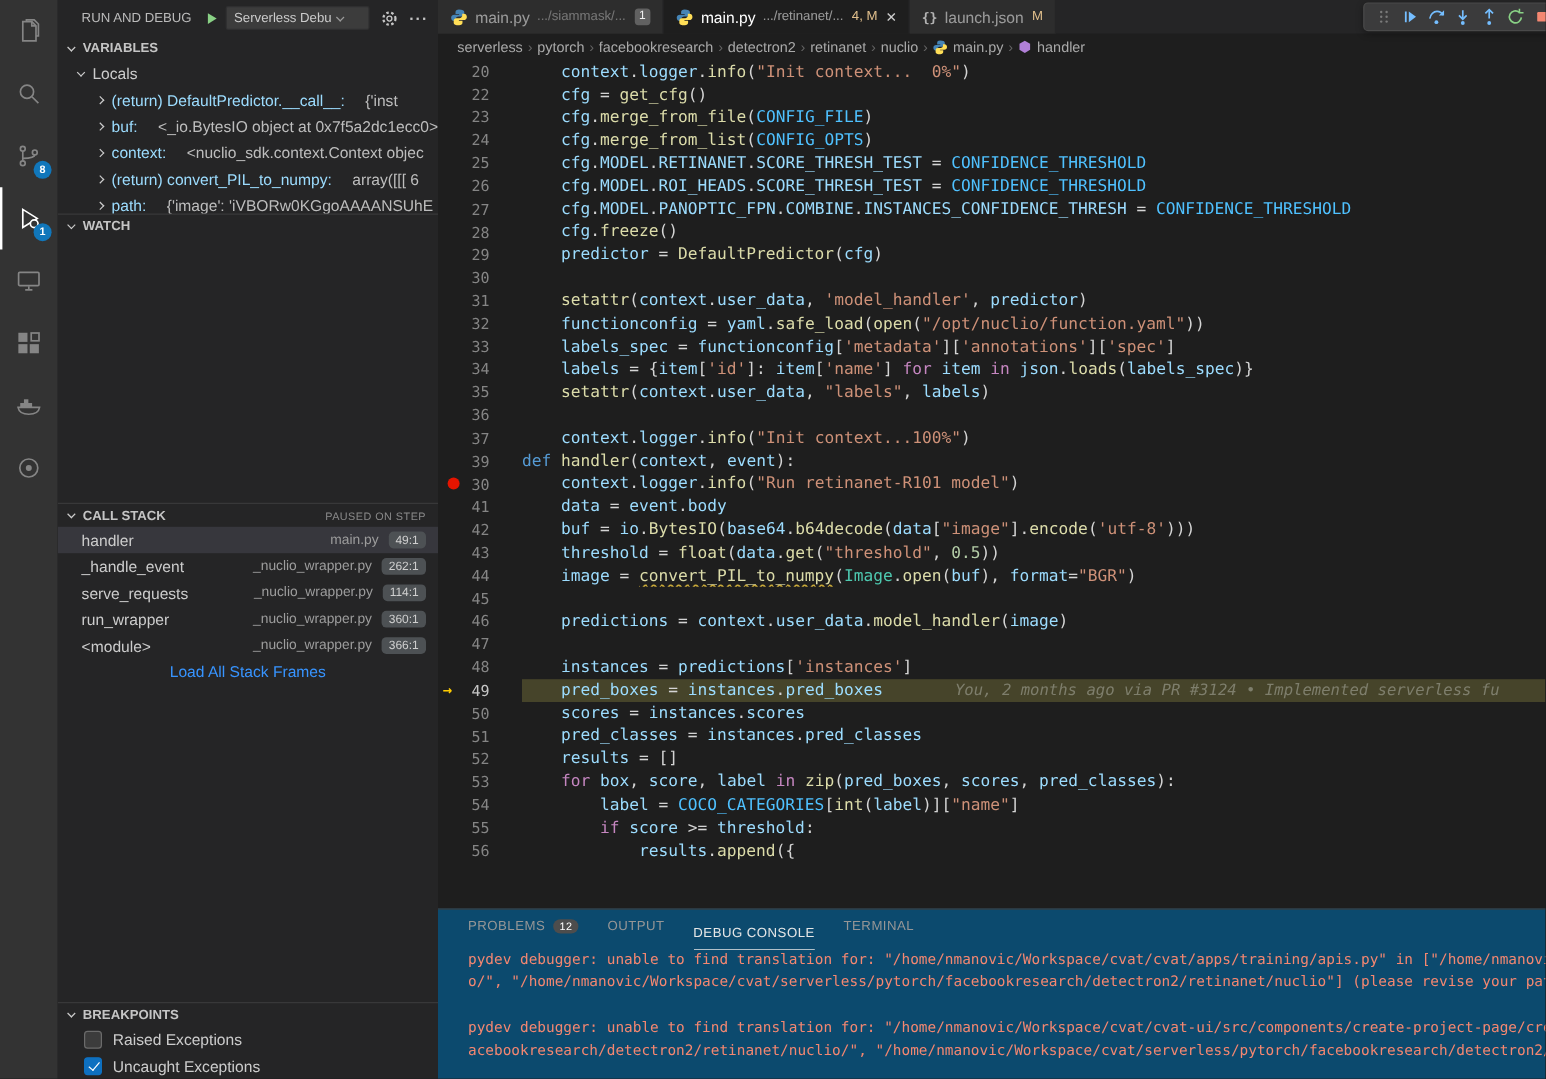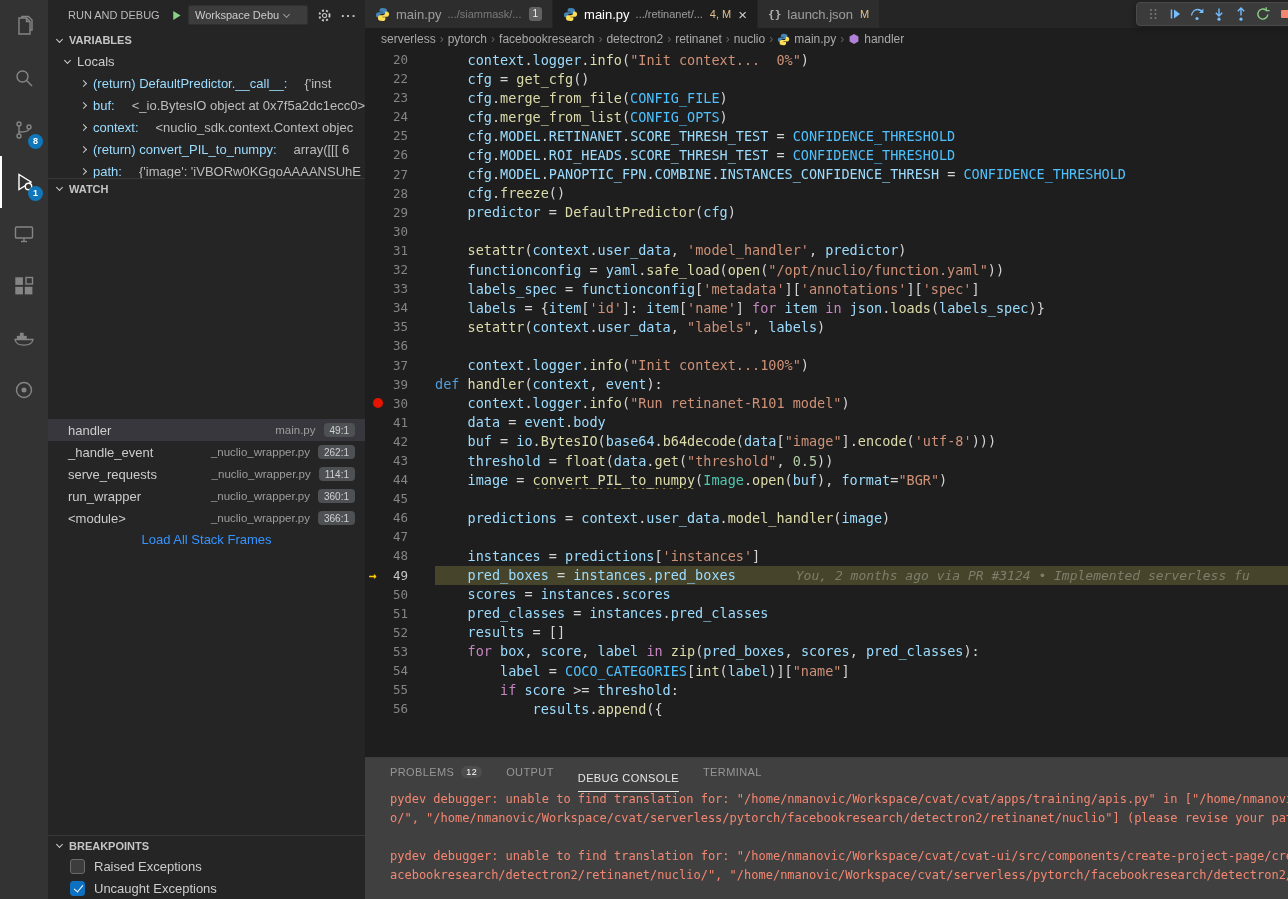--- a/index.html
+++ b/index.html
@@ -117,21 +117,21 @@
   .content .c { color:#c586c0; }
   .content .s { color:#ce9178; }
   .content .n { color:#b5cea8; }
   .content .C { color:#4fc1ff; }
   .content .t { color:#4ec9b0; }
   .content .warn { text-decoration:underline wavy #c8a838; text-underline-offset:3px; }
   .blame { margin-left:60px; font-style:italic; color:#7e7e6c; font-size:13px; flex:none; }
 
   
   .panel { height:142px; flex:none; border-top:1px solid #3c3c3c; display:flex; flex-direction:column;
-    background:#404040; }
+    background:#0c4a6e; }
   .panel-tabs { height:28px; flex:none; display:flex; align-items:center; padding-left:25px; gap:24px; }
   .ptab { display:flex; align-items:center; gap:7px; height:100%; font-size:11px; color:#969696;
     letter-spacing:0.4px; cursor:pointer; }
   .ptab.active { color:#e7e7e7; box-shadow:inset 0 -1px 0 #e7e7e7;margin-top:12px; }
   .pbadge { background:#4d4d4d; color:#ffffff; font-size:9px; padding:1px 5px; border-radius:8px; }
   .console { flex:1; overflow:hidden; padding:4px 0 0 25px; font-family:"DejaVu Sans Mono", monospace;
     font-size:12px; line-height:19px; color:#f48771; white-space:pre; }
   .cline { height:19px; overflow:hidden; }
   .cline.gap { margin-top:19px; }
 </style>
@@ -203,21 +203,21 @@
 
 <div class="sidebar">
   <div class="side-top">
     <span class="side-title">RUN AND DEBUG</span>
     <span class="start-btn">
       <svg width="13" height="13" viewBox="0 0 16 16">
           <path d="M4 2.5l9 5.5-9 5.5z" fill="#89d185"></path>
         </svg>
     </span>
     <span class="cfg-select">
-      <span>Workspace Debu</span>
+      <span>Serverless Debu</span>
       <span class="chev down"></span>
     </span>
     <span class="gear">
       <svg width="15" height="15" viewBox="0 0 16 16" fill="none" stroke="#c5c5c5">
           <circle cx="8" cy="8" r="2.2" stroke-width="1.2"></circle>
           <circle cx="8" cy="8" r="5.4" stroke-width="2" stroke-dasharray="2.2 2.2"></circle>
         </svg>
     </span>
     <span class="more">···</span>
   </div>
@@ -259,20 +259,25 @@
         </div>
       </div>
   </div>
 
   <div class="sec-h bordered">
     <span class="chev down"></span>
     <span>WATCH</span>
   </div>
   <div class="watch-space"></div>
 
+  <div class="sec-h bordered">
+    <span class="chev down"></span>
+    <span>CALL STACK</span>
+    <span class="paused">PAUSED ON STEP</span>
+  </div>
   <div>
       <div class="frame selected">
         <span class="ffn">handler</span>
         <span class="ffile">main.py</span>
         <span class="fpos">49:1</span>
       </div>
       <div class="frame">
         <span class="ffn">_handle_event</span>
         <span class="ffile">_nuclio_wrapper.py</span>
         <span class="fpos">262:1</span>

